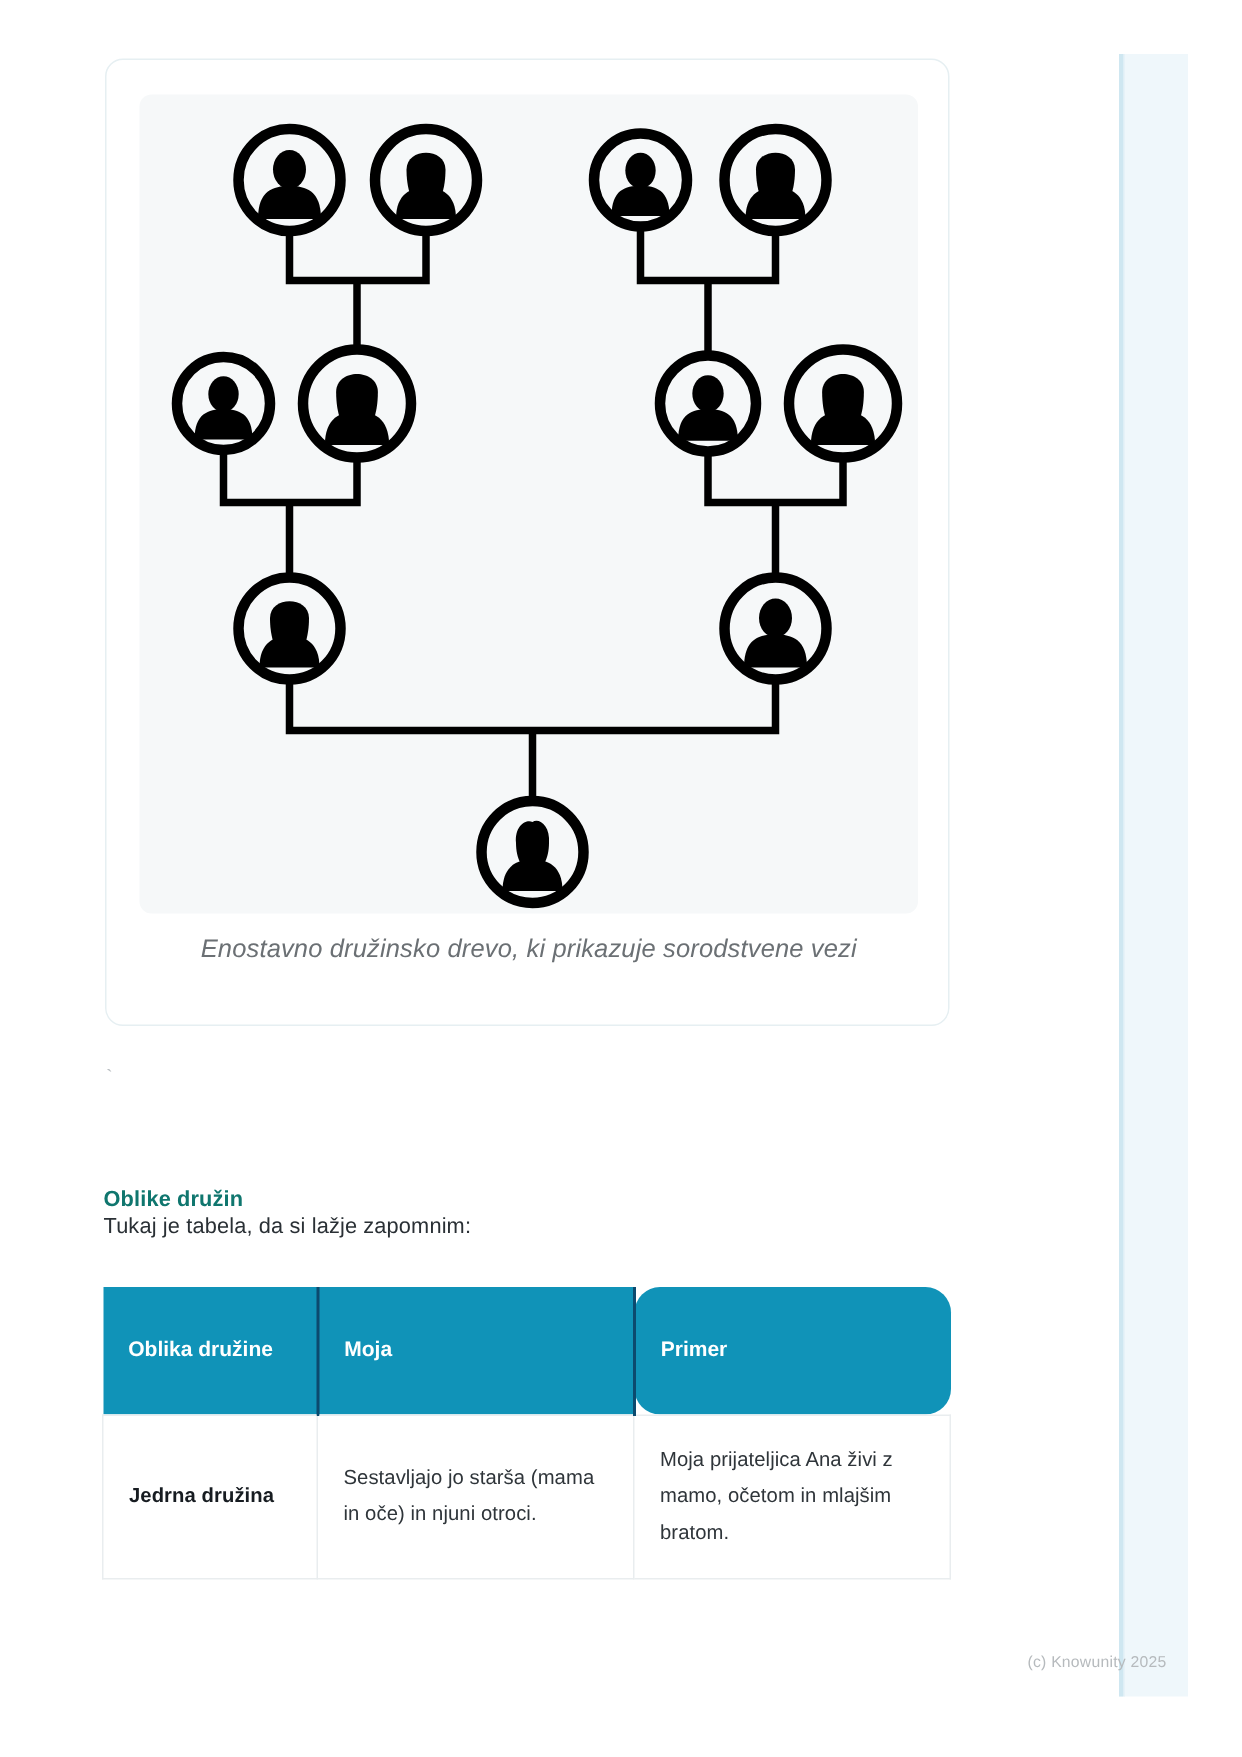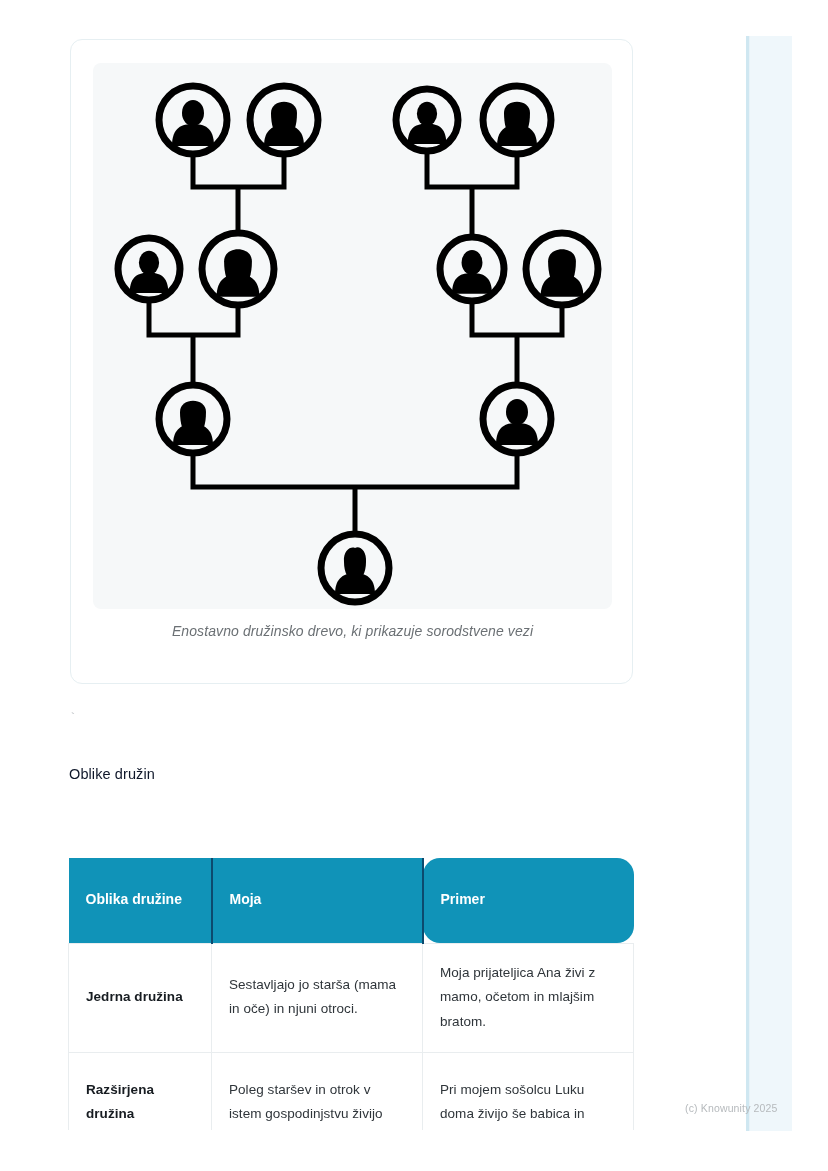--- a/index.html
+++ b/index.html
@@ -55,45 +55,45 @@
     border-radius: 8px;
     overflow: hidden;
   }
   #figure-image svg { display: block; }
   #figure-caption {
     position: absolute;
     left: 0;
     top: 583px;
     width: 563px;
     text-align: center;
-    font-size: 14px;
+    font-size: 17px;
     font-style: italic;
     color: #6b7074;
     letter-spacing: 0.1px;
   }
 
   
   #stray-tick {
     position: absolute;
     left: 69px;
     top: 712px;
     font-size: 13px;
     color: #b9bec2;
     font-family: "Liberation Mono", monospace;
     line-height: 14px;
   }
 
   
   #section-heading {
     position: absolute;
     left: 69px;
-    top: 766px;
+    top: 792px;
     font-size: 14.5px;
-    font-weight: normal;
-    color: #0f172a;
+    font-weight: bold;
+    color: #0f766e;
     letter-spacing: 0.1px;
   }
   #intro-paragraph {
     position: absolute;
     left: 69px;
     top: 810px;
     font-size: 14.5px;
     color: #2a3035;
     letter-spacing: 0.1px;
   }
@@ -285,44 +285,40 @@
           </g>
         </svg>
       </div>
 
       <div id="figure-caption">Enostavno družinsko drevo, ki prikazuje sorodstvene vezi</div>
     </div>
 
     <div id="stray-tick">`</div>
 
     <div id="section-heading">Oblike družin</div>
+    <div id="intro-paragraph">Tukaj je tabela, da si lažje zapomnim:</div>
 
     <table id="family-table">
       <colgroup>
         <col class="c1">
           <col class="c2">
           <col class="c3">
       </colgroup>
       <thead>
         <tr>
           <th>Oblika družine</th>
           <th>Moja</th>
           <th>Primer</th>
         </tr>
       </thead>
       <tbody>
         <tr class="r1">
           <td class="rowhead">Jedrna družina</td>
           <td>Sestavljajo jo starša (mama in oče) in njuni otroci.</td>
           <td>Moja prijateljica Ana živi z mamo, očetom in mlajšim bratom.</td>
         </tr>
-        <tr class="r2">
-          <td class="rowhead">Razširjena družina</td>
-          <td>Poleg staršev in otrok v istem gospodinjstvu živijo</td>
-          <td>Pri mojem sošolcu Luku doma živijo še babica in</td>
-        </tr>
       </tbody>
     </table>
 
   </div>
 </div>
 
 <div id="footer-watermark">(c) Knowunity 2025</div>
 
 </body></html>

